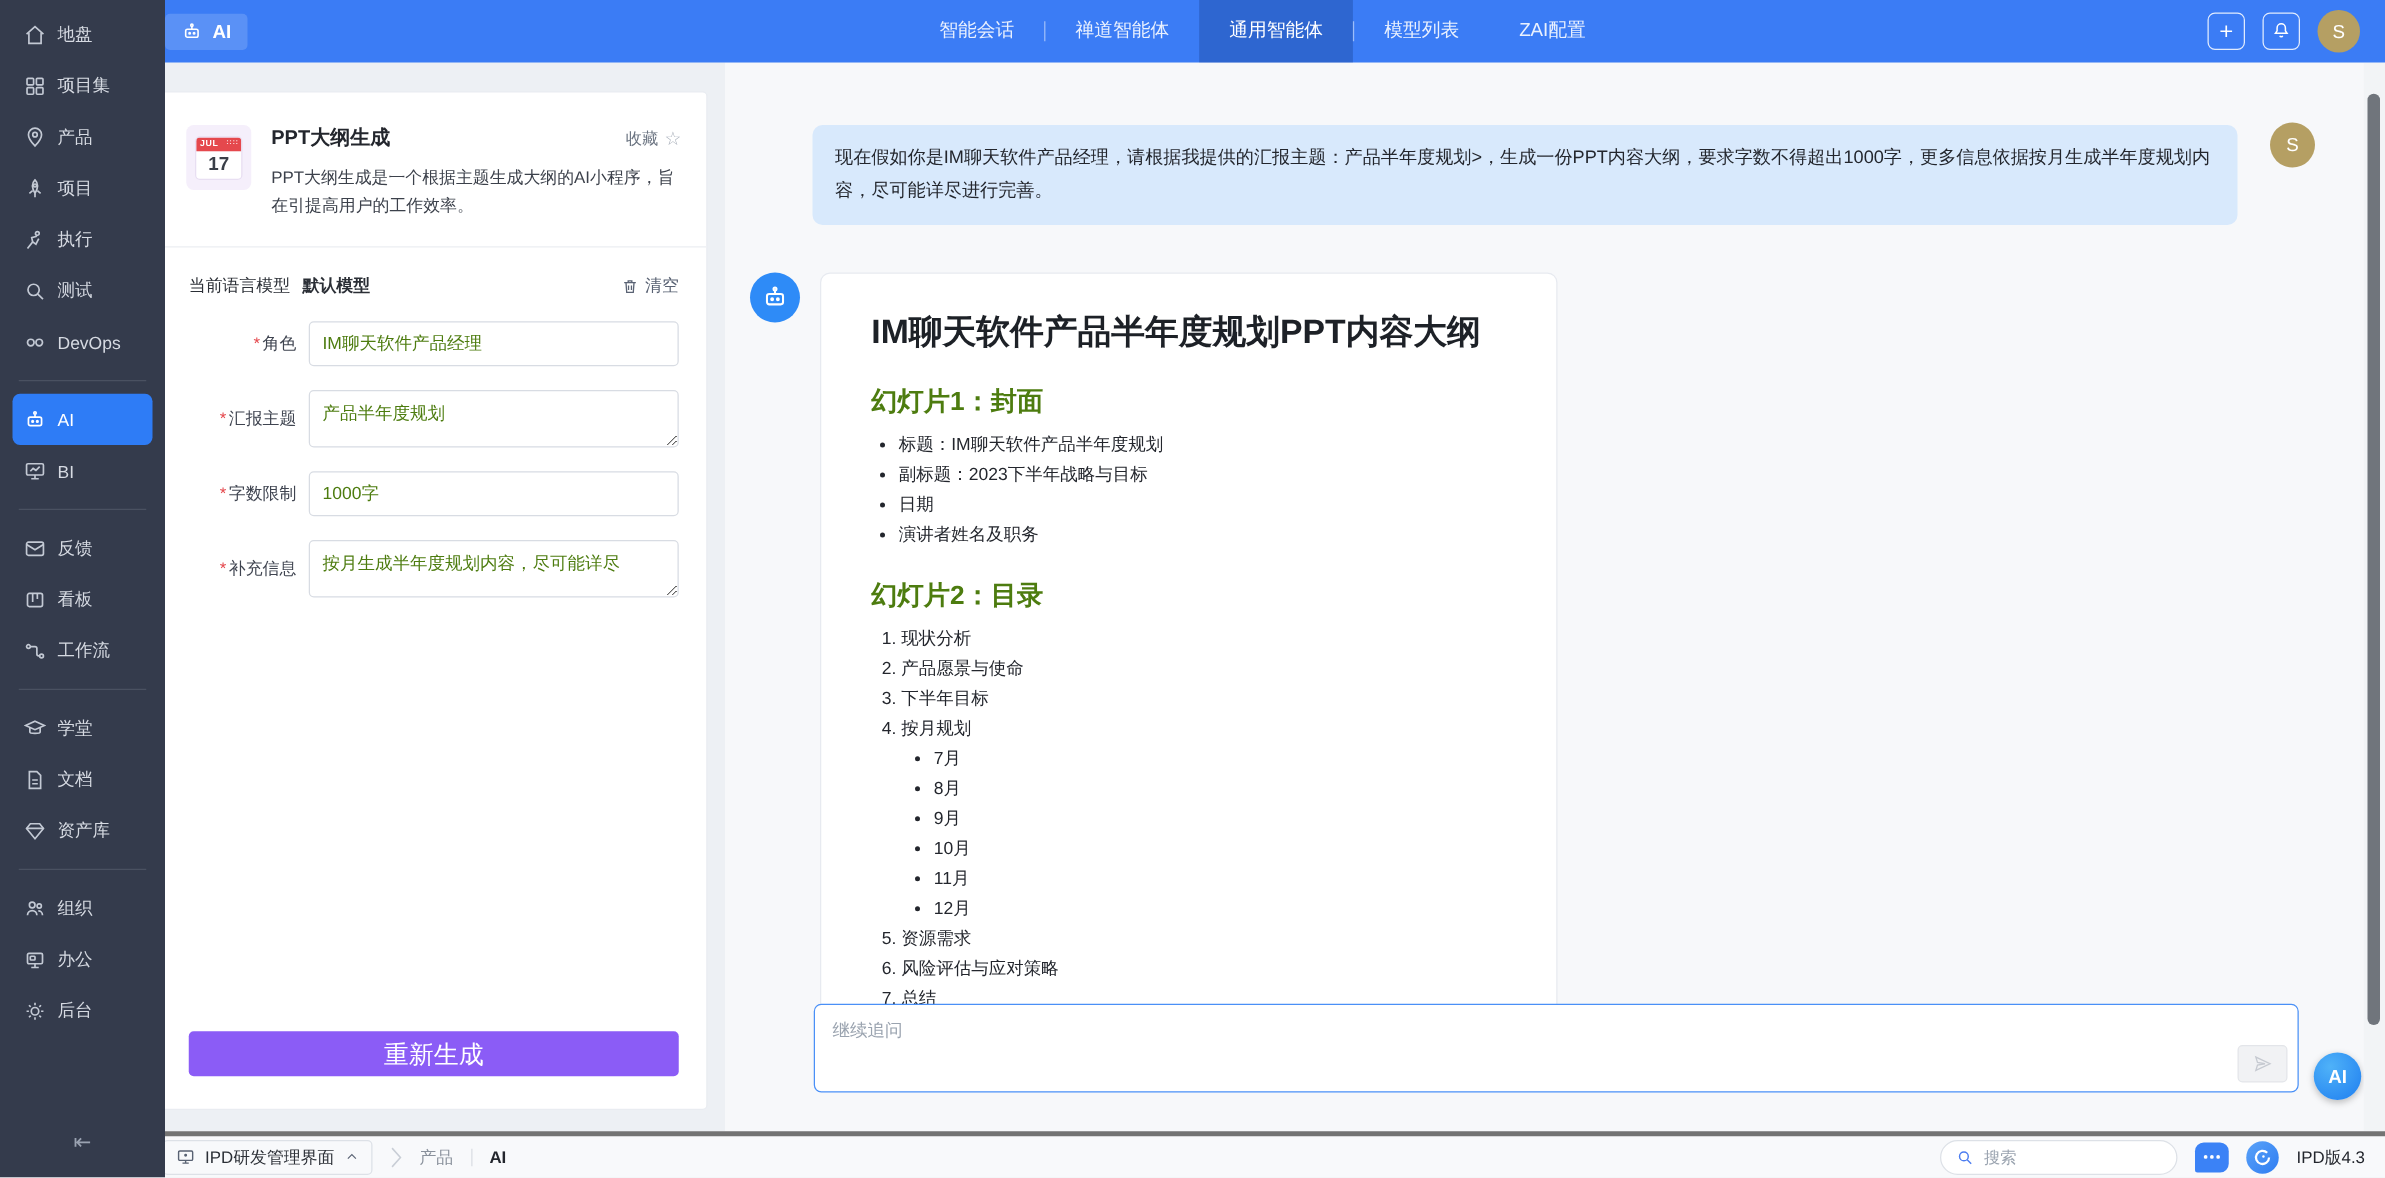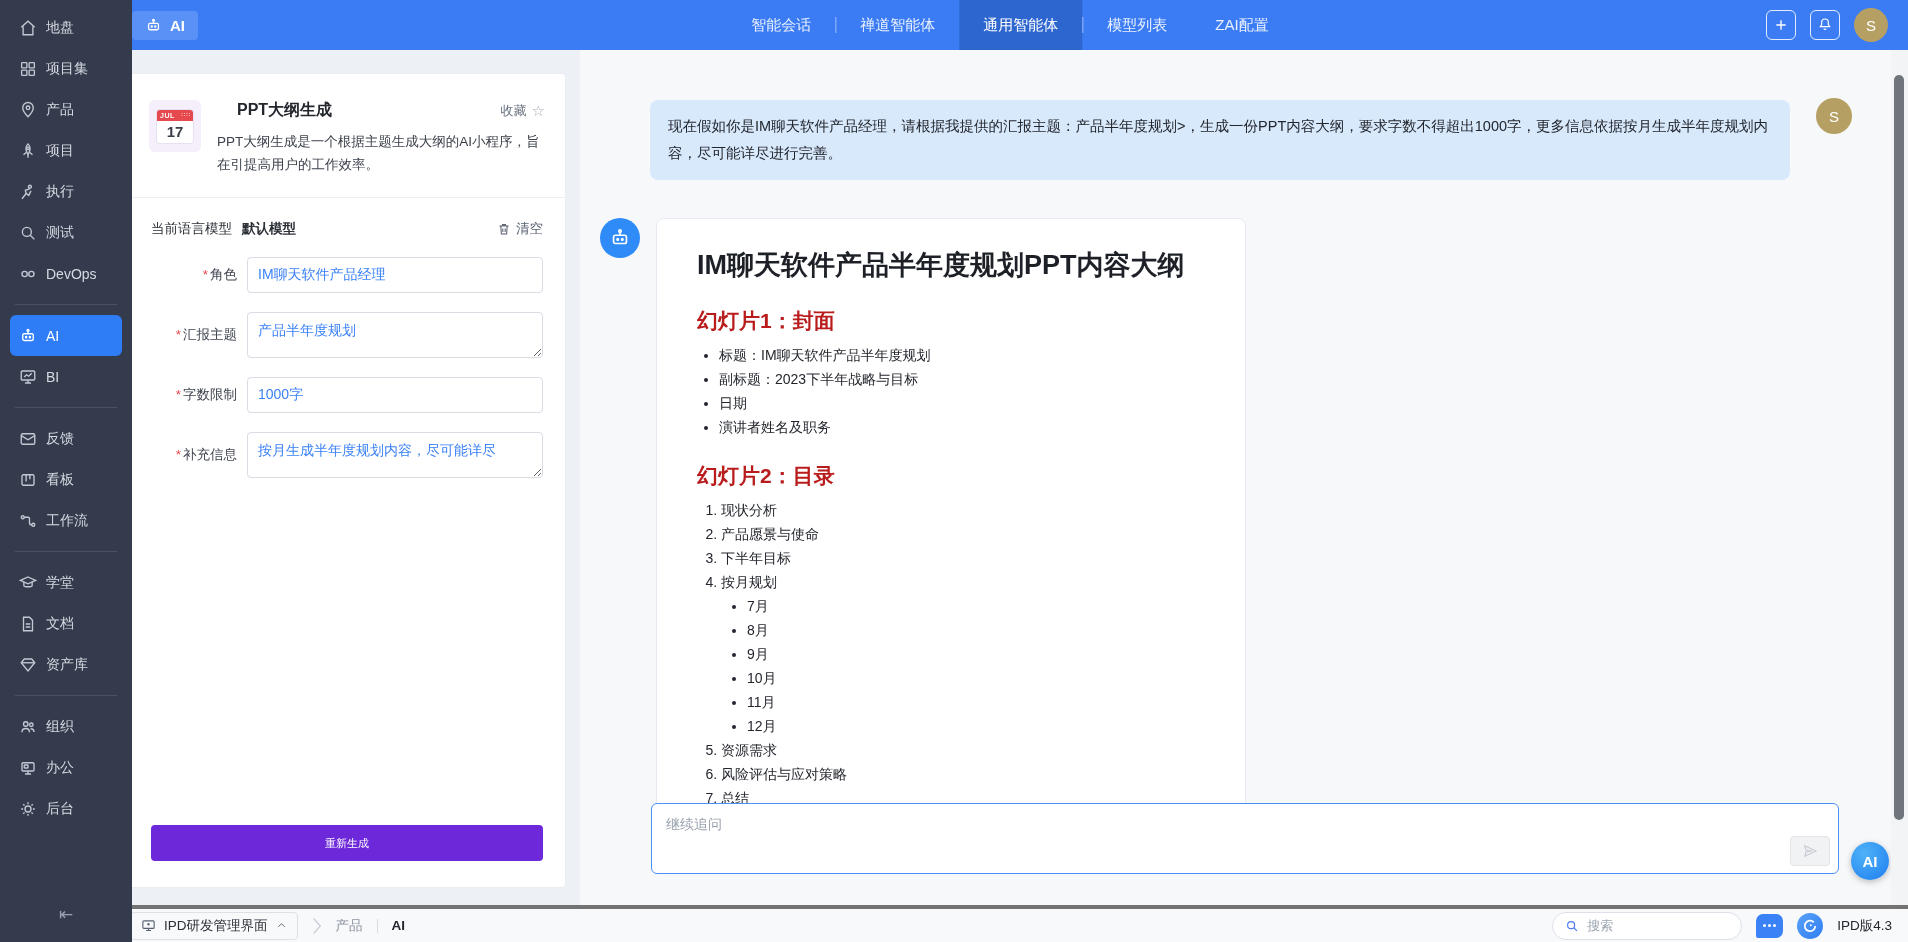--- a/index.html
+++ b/index.html
@@ -47,54 +47,54 @@
   .app-info { display:flex; gap:16px; padding:26px 20px 20px; }
   .cal { width:52px; height:52px; background:#f5effb; border-radius:6px; display:flex;
     align-items:center; justify-content:center; flex:0 0 auto; }
   .cal-inner { width:36px; border-radius:3px; overflow:hidden; box-shadow:0 0 0 1px #e8dff2; }
   .cal-head { background:#e5484d; color:#fff; font-size:7px; font-weight:bold; text-align:left;
     padding:2px 3px; letter-spacing:.5px; position:relative; }
   .cal-head:after { content:"::::"; position:absolute; right:2px; top:1px; font-size:6px; color:#ffffffcc; }
   .cal-day { background:#fff; color:#3a3f48; font-size:15px; font-weight:bold; text-align:center; padding:2px 0 3px; }
   .app-meta { flex:1; min-width:0; }
   .app-title-row { display:flex; align-items:center; }
-  .app-title { font-size:16px; font-weight:bold; color:#23262d;margin-left:20px; }
+  .app-title { font-size:16px; font-weight:bold; color:#23262d; }
   .fav { margin-left:auto; display:flex; align-items:center; gap:5px; color:#6a7380; font-size:13px; cursor:pointer; }
   .fav .star { color:#a7aeb9; font-size:15px; }
   .app-desc { margin-top:10px; font-size:13.5px; line-height:1.7; color:#3c414b; }
   .panel-divider { height:1px; background:#eceef2; }
   .form { flex:1; display:flex; flex-direction:column; padding:22px 22px 26px; }
   .model-row { display:flex; align-items:center; font-size:13.5px; color:#2b2f36; }
   .model-label { margin-right:10px; }
   .model-value { font-weight:bold; }
   .clear-btn { margin-left:auto; display:flex; align-items:center; gap:5px; color:#596273; cursor:pointer;justify-content:space-between; }
   .field { display:flex; align-items:center; margin-top:19px; }
   .flabel { width:96px; text-align:right; padding-right:10px; font-size:13.5px; color:#3f4450; flex:0 0 auto; }
   .req { color:#e5484d; margin-right:2px; }
-  .fctl { flex:1; border:1px solid #d8dce3; border-radius:4px; font-size:14px; color:#3b82f6;
+  .fctl { flex:1; border:1px solid #d8dce3; border-radius:4px; font-size:14px; color:#4d7c0f;
     padding:8px 10px; font-family:inherit; background:#fff; outline:none; }
   input.fctl { height:36px; }
   textarea.fctl { height:46px; resize:vertical; line-height:1.4; }
-  .regen-btn { margin-top:auto; height:36px; background:#6d28d9; border:none; border-radius:4px;
-    color:#fff; font-size:11px; cursor:pointer; font-family:inherit; }
+  .regen-btn { margin-top:auto; height:36px; background:#8b5cf6; border:none; border-radius:4px;
+    color:#fff; font-size:20px; cursor:pointer; font-family:inherit; }
 
   
   .chat { position:absolute; left:468px; top:0; right:0; height:100%; background:#f7f8fa; overflow:hidden; }
   .msg-user { display:flex; align-items:flex-start; padding:50px 0 0 70px; gap:26px; }
   .user-bubble { width:1140px; background:#d8e9fc; border-radius:8px; padding:13px 18px;
     font-size:14.5px; line-height:1.85; color:#23262d; }
   .user-avatar { width:36px; height:36px; border-radius:50%; background:#b59f63; color:#fff;
     display:flex; align-items:center; justify-content:center; font-size:15px; flex:0 0 auto; margin-top:-2px; }
   .msg-ai { display:flex; align-items:flex-start; gap:16px; margin:38px 0 0 20px; }
   .ai-avatar { width:40px; height:40px; border-radius:50%; background:#2e8bf7; display:flex;
     align-items:center; justify-content:center; flex:0 0 auto; }
   .ai-card { width:590px; background:#fff; border:1px solid #e7eaf0; border-radius:8px;
     padding:28px 40px 22px; color:#23262d; }
   .ai-card h1 { font-size:27px; color:#1d2127; margin:0 0 6px; }
-  .ai-card h2 { font-size:21px; color:#b91c1c; margin:24px 0 10px; }
+  .ai-card h2 { font-size:21px; color:#4d7c0f; margin:24px 0 10px; }
   .ai-card ul.bullets { padding-left:22px; list-style:disc; }
   .ai-card ol.toc { padding-left:24px; margin-top:4px; }
   .ai-card li { margin:3px 0; font-size:14px; line-height:1.5; }
   .ai-card ul.months { padding-left:26px; list-style:disc; margin:2px 0; }
   .chat-input-wrap { position:absolute; left:71px; right:69px; bottom:31px; height:71px;
     background:#fff; border:1px solid #4a90f7; border-radius:6px; }
   .chat-input { position:absolute; inset:0; border:none; outline:none; background:transparent;
     resize:none; padding:12px 56px 12px 14px; font-size:14px; font-family:inherit; color:#2b2f36; }
   .chat-input::placeholder { color:#9aa3af; }
   .send-btn { position:absolute; right:8px; bottom:7px; width:40px; height:30px; background:#f1f2f4;

